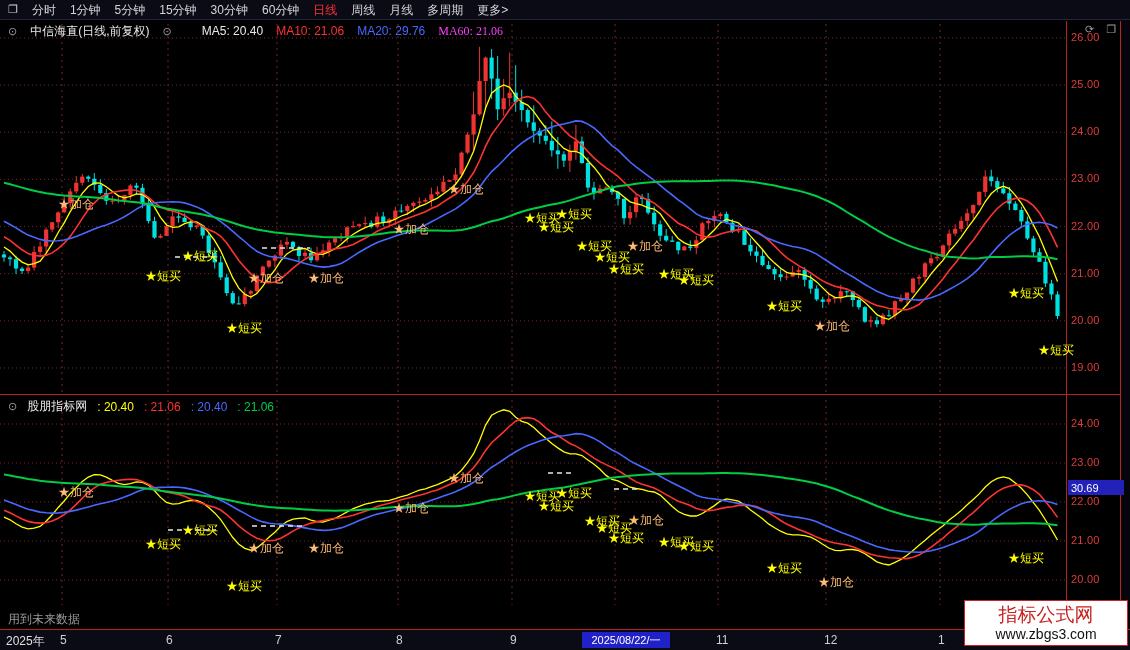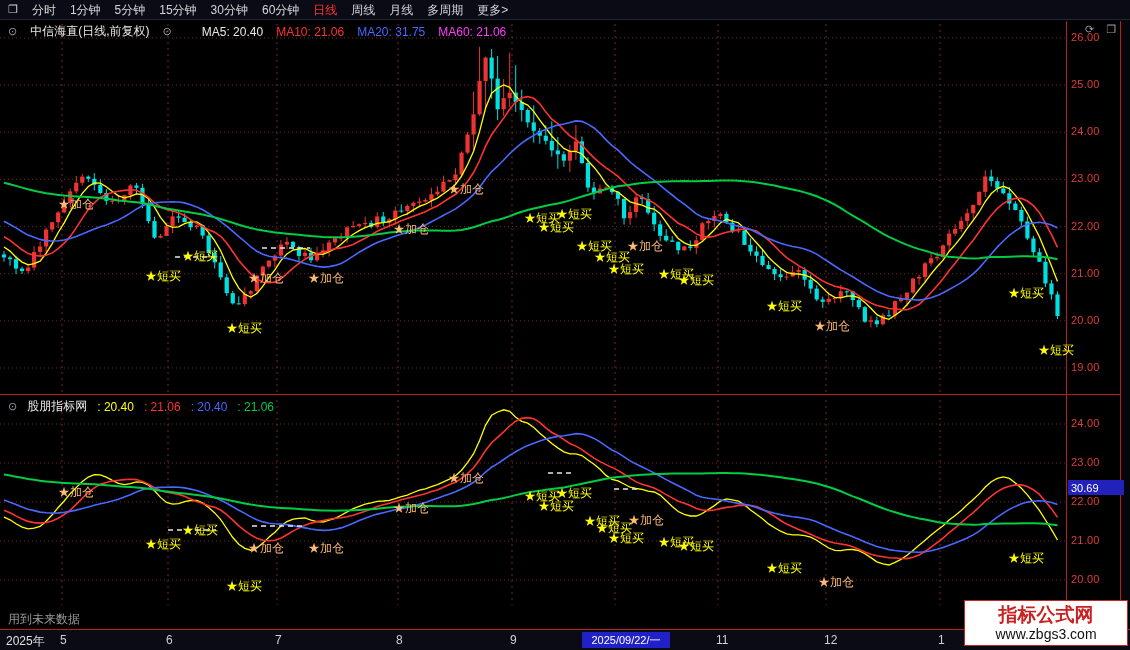--- a/index.html
+++ b/index.html
@@ -47,21 +47,21 @@
   .dtick{position:absolute;top:3px;color:#d0d0d0;font-size:12px;}
   .dhl{
     position:absolute;left:582px;top:2px;width:88px;height:16px;background:#2121c8;
     color:#fff;font-size:11px;display:flex;align-items:center;justify-content:center;z-index:3;
   }
   .watermark{
     position:absolute;right:2px;bottom:4px;width:162px;height:44px;background:#ffffff;
     border:1px solid #cc2222;z-index:6;display:flex;flex-direction:column;
     align-items:center;justify-content:center;line-height:1.15;
   }
-  .wm1{color:#c82222;font-weight:bold;font-size:19px;}
+  .wm1{color:#c82222;font-weight:normal;font-size:19px;}
   .wm2{color:#111;font-size:14px;}
   .rstrip{position:absolute;left:1121px;top:20px;width:9px;height:610px;background:#05050c;z-index:1;}
 </style>
 </head>
 <body>
 
 <svg id="chart" width="1130" height="650">
     <defs>
       <clipPath id="clipMain">
         <rect x="0" y="22" width="1066" height="371"></rect>
@@ -498,22 +498,22 @@
     </div>
 </div>
 
 <div class="title-row">
   <span class="title-icon">⊙</span>
   <span class="stock-title">中信海直(日线,前复权)</span>
   <span class="title-icon">⊙</span>
   <span style="display:flex;gap:13px;">
       <span style="color: rgb(232, 232, 232); margin-left: 17px;">MA5: 20.40</span>
       <span style="color: rgb(255, 50, 50);">MA10: 21.06</span>
-      <span style="color: rgb(72, 104, 255);">MA20: 31.75</span>
-      <span style="color: rgb(255, 60, 255);">MA60: 21.06</span>
+      <span style="color: rgb(72, 104, 255);">MA20: 29.76</span>
+      <span style="color: rgb(255, 60, 255); font-family: Liberation Serif, serif;">MA60: 21.06</span>
     </span>
 </div>
 <div class="corner-icons">
     <span>⟳</span>
     <span>❐</span>
   </div>
 
 <div class="ind-row">
   <span class="title-icon">⊙</span>
   <span class="ind-name">股朋指标网</span>
@@ -524,21 +524,21 @@
       <span style="color: rgb(0, 204, 68);">: 21.06</span>
     </span>
 </div>
 
 <div class="subhl">30.69</div>
 
 <div class="warning">用到未来数据</div>
 
 <div class="datebar">
   <span class="year">2025年</span>
-  <span class="dhl">2025/09/22/一</span>
+  <span class="dhl">2025/08/22/一</span>
 <span class="dtick" style="left: 60px;">5</span>
     <span class="dtick" style="left: 166px;">6</span>
     <span class="dtick" style="left: 275px;">7</span>
     <span class="dtick" style="left: 396px;">8</span>
     <span class="dtick" style="left: 510px;">9</span>
     <span class="dtick" style="left: 716px;">11</span>
     <span class="dtick" style="left: 824px;">12</span>
     <span class="dtick" style="left: 938px;">1</span>
   </div>
 

